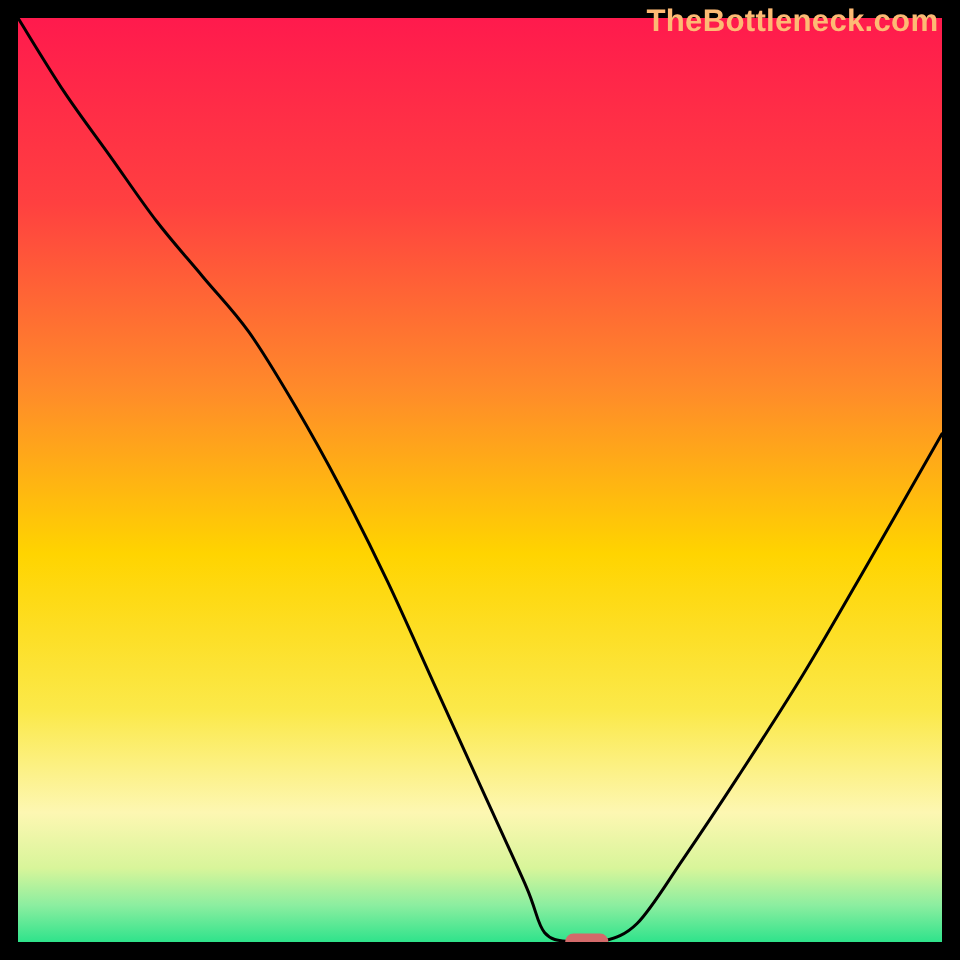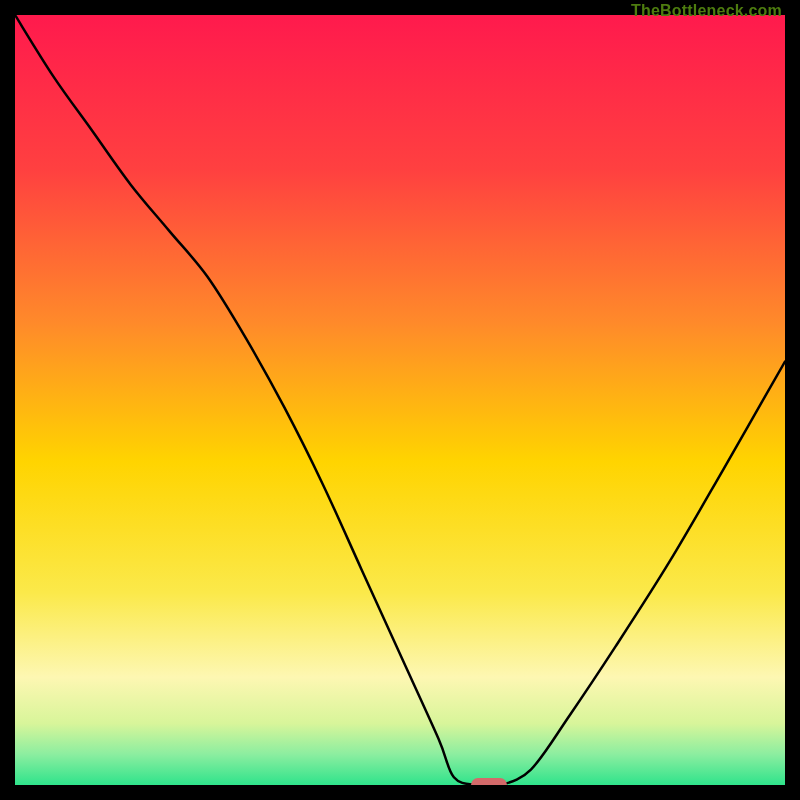--- a/index.html
+++ b/index.html
@@ -29,23 +29,23 @@
   .marker {
     position: absolute;
     border-radius: 999px;
     transform: translate(-50%, -50%);
   }
   .watermark {
     position: absolute;
     top: 2px;
     right: 18px;
     font-family: Arial, Helvetica, sans-serif;
-    font-size: 16px;
+    font-size: 26px;
     font-weight: 600;
-    color: #4d7c0f;
+    color: #fdba74;
     letter-spacing: 0.2px;
   }
   svg { display: block; }
 </style>
 </head>
 <body>
 
 <div class="frame">
   <div class="plot">
     <svg id="chart-svg" width="770" height="770" viewBox="0 0 770 770">

